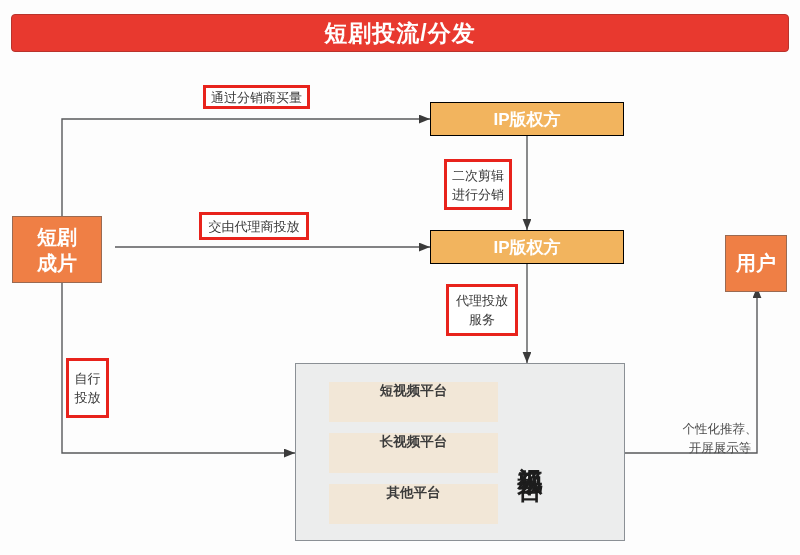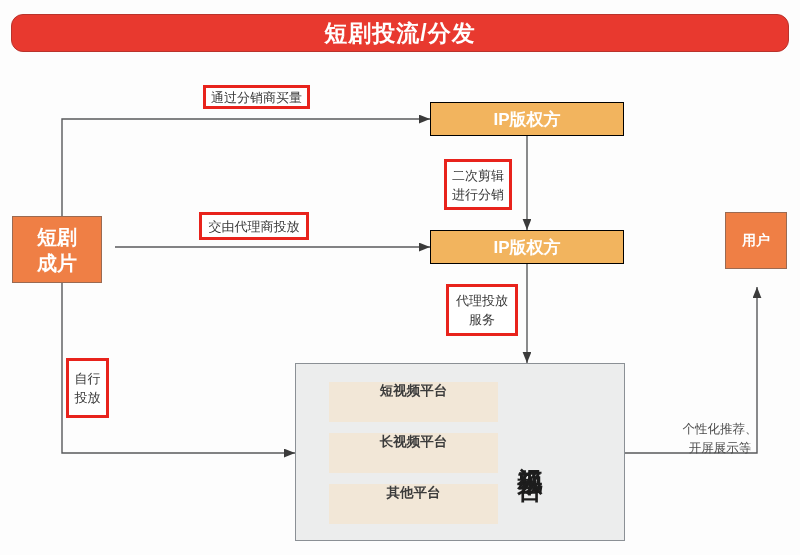--- a/index.html
+++ b/index.html
@@ -20,21 +20,21 @@
 
   
   .title-banner {
     position: absolute;
     left: 11px;
     top: 14px;
     width: 778px;
     height: 38px;
     background: #e8392f;
     border: 1px solid #b9332c;
-    border-radius: 12px;
+    border-radius: 4px;
     box-sizing: border-box;
     display: flex;
     align-items: center;
     justify-content: center;
   }
   .title-text {
     color: #ffffff;
     font-size: 23px;
     font-weight: bold;
     letter-spacing: 1px;
@@ -87,24 +87,24 @@
   }
   #node-ip-2 {
     left: 430px;
     top: 230px;
     width: 194px;
     height: 34px;
     font-size: 17px;
   }
   #node-user {
     left: 725px;
-    top: 212px;
+    top: 235px;
     width: 62px;
     height: 57px;
-    font-size: 14px;
+    font-size: 20px;
   }
 
   
   .annot {
     position: absolute;
     box-sizing: border-box;
     background: #ffffff;
     border: 3px solid #e8231c;
     display: flex;
     flex-direction: column;

